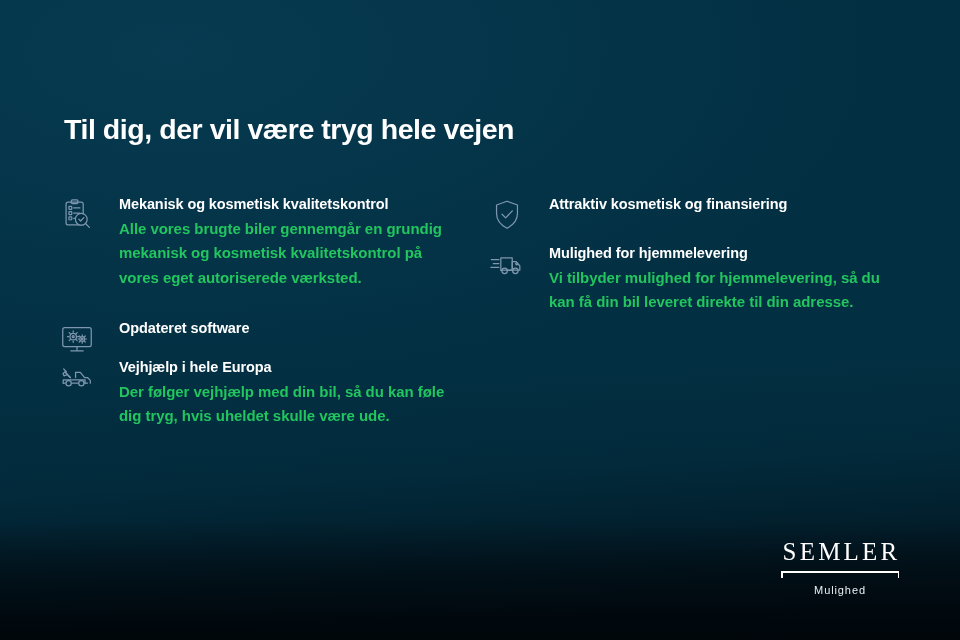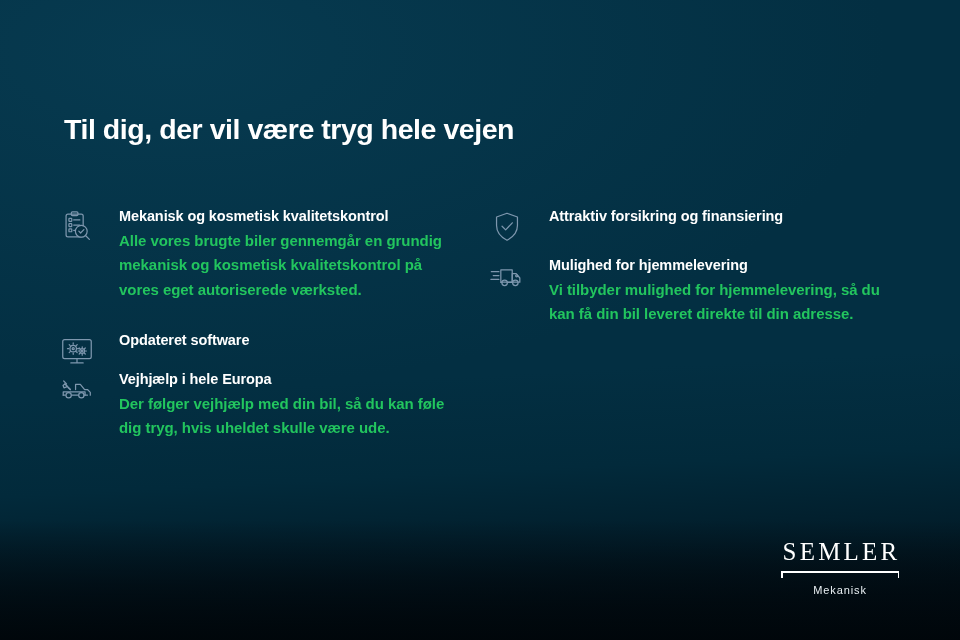--- a/index.html
+++ b/index.html
@@ -51,21 +51,21 @@
     font-weight: bold;
     letter-spacing: -0.45px;
     color: #ffffff;
     line-height: 1.2;
     white-space: nowrap;
   }
 
   
   .col {
     position: absolute;
-    top: 206px;
+    top: 194px;
   }
   .col-left  { left: 58px;  width: 400px; }
   .col-right { left: 488px; width: 420px; }
 
   .feature {
     position: relative;
     padding-left: 61px;
     margin-bottom: 26px;
   }
 
@@ -231,21 +231,21 @@
 
   <div class="col col-right">
 
     <div class="feature">
       <span class="feature-icon">
         <svg viewBox="0 0 40 40" fill="none" stroke="currentColor" stroke-width="1.3" stroke-linecap="round" stroke-linejoin="round">
           <path d="M20 5.5l11 4v9c0 7-4.6 12.2-11 15.5-6.4-3.3-11-8.5-11-15.5v-9z"></path>
           <path d="M14.8 19.2l3.8 3.8 7-7.4"></path>
         </svg>
       </span>
-      <div class="feature-title">Attraktiv forsikring og finansiering</div>
+      <div class="feature-title">Attraktiv kosmetisk og finansiering</div>
     </div>
 
     <div class="feature">
       <span class="feature-icon">
         <svg viewBox="0 0 40 40" fill="none" stroke="currentColor" stroke-width="1.3" stroke-linecap="round" stroke-linejoin="round">
           <path d="M13.5 13.5h12v13h-12z"></path>
           <path d="M25.5 17.5h4.2l3.8 4.6v4.4h-8z"></path>
           <circle cx="17.5" cy="27.2" r="2.9"></circle>
           <circle cx="28.8" cy="27.2" r="2.9"></circle>
           <path d="M14.6 26.6h-1.1M20.4 26.6h5.5"></path>
@@ -259,16 +259,16 @@
 
   </div>
 
 
   <div class="logo">
     <div class="logo-word">SEMLER</div>
     <div class="logo-rule">
       <span class="logo-cap-l"></span>
       <span class="logo-cap-r"></span>
     </div>
-    <div class="logo-sub">Mekanisk</div>
+    <div class="logo-sub">Mulighed</div>
   </div>
 
 </div>
 
 </body></html>

